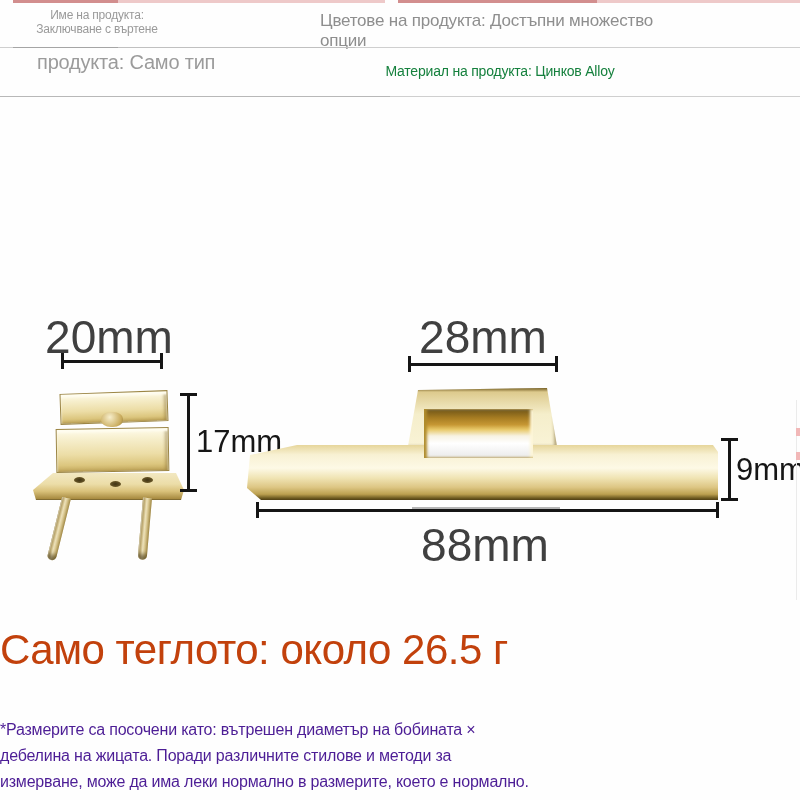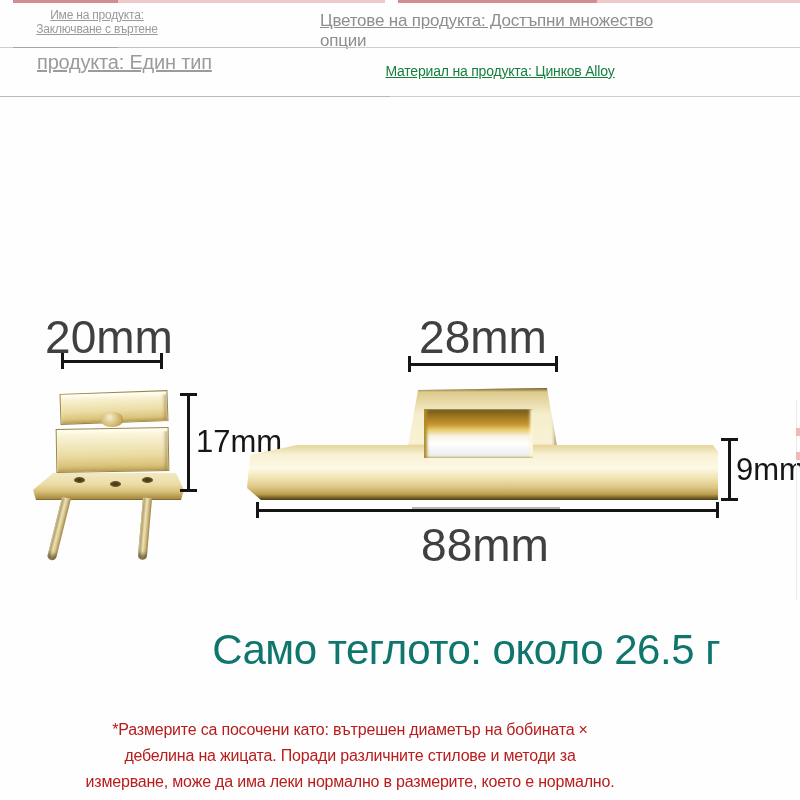--- a/index.html
+++ b/index.html
@@ -1,18 +1,18 @@
 <!DOCTYPE html>
 <html><head>
 <meta charset="utf-8">
 <style>
   html,body{margin:0;padding:0;}
   body{width:800px;height:800px;position:relative;background:#fefefe;overflow:hidden;
        font-family:"Liberation Sans", sans-serif;}
-  .abs{position:absolute;text-decoration:underline;}
+  .abs{position:absolute;}
   
   .accent-seg{position:absolute;top:0;height:3px;}
   
   .hdr-small{font-size:12px;line-height:14px;color:#9a9a9a;text-align:center;letter-spacing:-0.2px;}
   .hdr-mid{font-size:17px;color:#8e8e8e;letter-spacing:-0.2px;}
   .hdr-big{font-size:20px;line-height:23px;color:#9b9b9b;text-align:left;letter-spacing:-0.2px;}
   .hdr-mat{font-size:14px;color:#15803d;text-align:center;letter-spacing:-0.2px;}
   .divider{position:absolute;left:0;width:800px;height:1px;background:#cfcfcf;}
   .divider-seg{position:absolute;height:1px;}
   
@@ -40,24 +40,24 @@
     clip-path:polygon(50px 3px,466px 3px,471px 10px,471px 58px,14px 58px,0px 46px,3px 13px);}
   .bar-loop{position:absolute;
     background:linear-gradient(180deg,#7a6428 0%,#ddca8d 7%,#f5eecb 45%,#f9f3d6 100%);
     clip-path:polygon(10px 2px,139px 0px,149px 58px,0px 58px);
     box-shadow:inset -3px 0 3px rgba(120,95,40,.5);}
   .bar-hole{position:absolute;
     background:linear-gradient(180deg,#6e5417 0%,#a67c22 18%,#c69733 32%,#e8c96a 42%,#f7f2e2 55%,#ffffff 70%,#ececec 96%,#bdbdbd 100%);
     box-shadow:inset 3px 0 3px #b08c2c, inset -3px 0 3px #fdf6d8, inset 0 2px 1px #5d4512;}
   .bar-shadow{position:absolute;background:#b5b5b5;}
   
-  .weight-text{position:absolute;left:0;top:628;width:720px;text-align:right;
-    font-size:42px;color:#0f766e;letter-spacing:-0.5px;}
-  .footnote{position:absolute;left:0;top:717px;width:700px;text-align:center;
-    font-size:16px;line-height:26px;color:#b91c1c;letter-spacing:-0.2px;}
+  .weight-text{position:absolute;left:0;top:628;width:720px;text-align:left;
+    font-size:42px;color:#c2410c;letter-spacing:-0.5px;}
+  .footnote{position:absolute;left:0;top:717px;width:700px;text-align:left;
+    font-size:16px;line-height:26px;color:#4c1d95;letter-spacing:-0.2px;}
   
   .edge-line{position:absolute;width:1px;background:#ebebeb;}
   .edge-dash{position:absolute;width:4px;height:8px;background:#f2b8b8;}
 </style>
 </head>
 <body>
 
 <div>
   <div class="accent-seg" style="left:13px;width:105px;background:#d28e8e;"></div>
   <div class="accent-seg" style="left:118px;width:267px;background:#eec9c9;"></div>
@@ -71,21 +71,21 @@
     <div>Заключване с въртене</div>
   </div>
   <div class="abs hdr-mid" style="left:320px;top:11px;width:360px;">Цветове на продукта: Достъпни множество опции</div>
 
   <div class="divider" style="top:47px;">
     <div class="divider-seg" style="left:13px;width:105px;background:#a5a5a5;"></div>
     <div class="divider-seg" style="left:118px;width:237px;background:#c0c0c0;"></div>
   </div>
 
   <div class="abs hdr-big" style="left:37px;top:51px;width:260px;">
-    <div>продукта: Един тип</div>
+    <div>продукта: Само тип</div>
   </div>
   <div class="abs hdr-mat" style="left:330px;top:63px;width:340px;">Материал на продукта: Цинков Alloy</div>
 
   <div class="divider" style="top:96px;">
     <div class="divider-seg" style="left:0;width:390px;background:#b8b8b8;"></div>
   </div>
 </div>
 
 <div>
   <div class="dim-label-lg" style="left:38px;top:310px;width:142px;">20mm</div>

